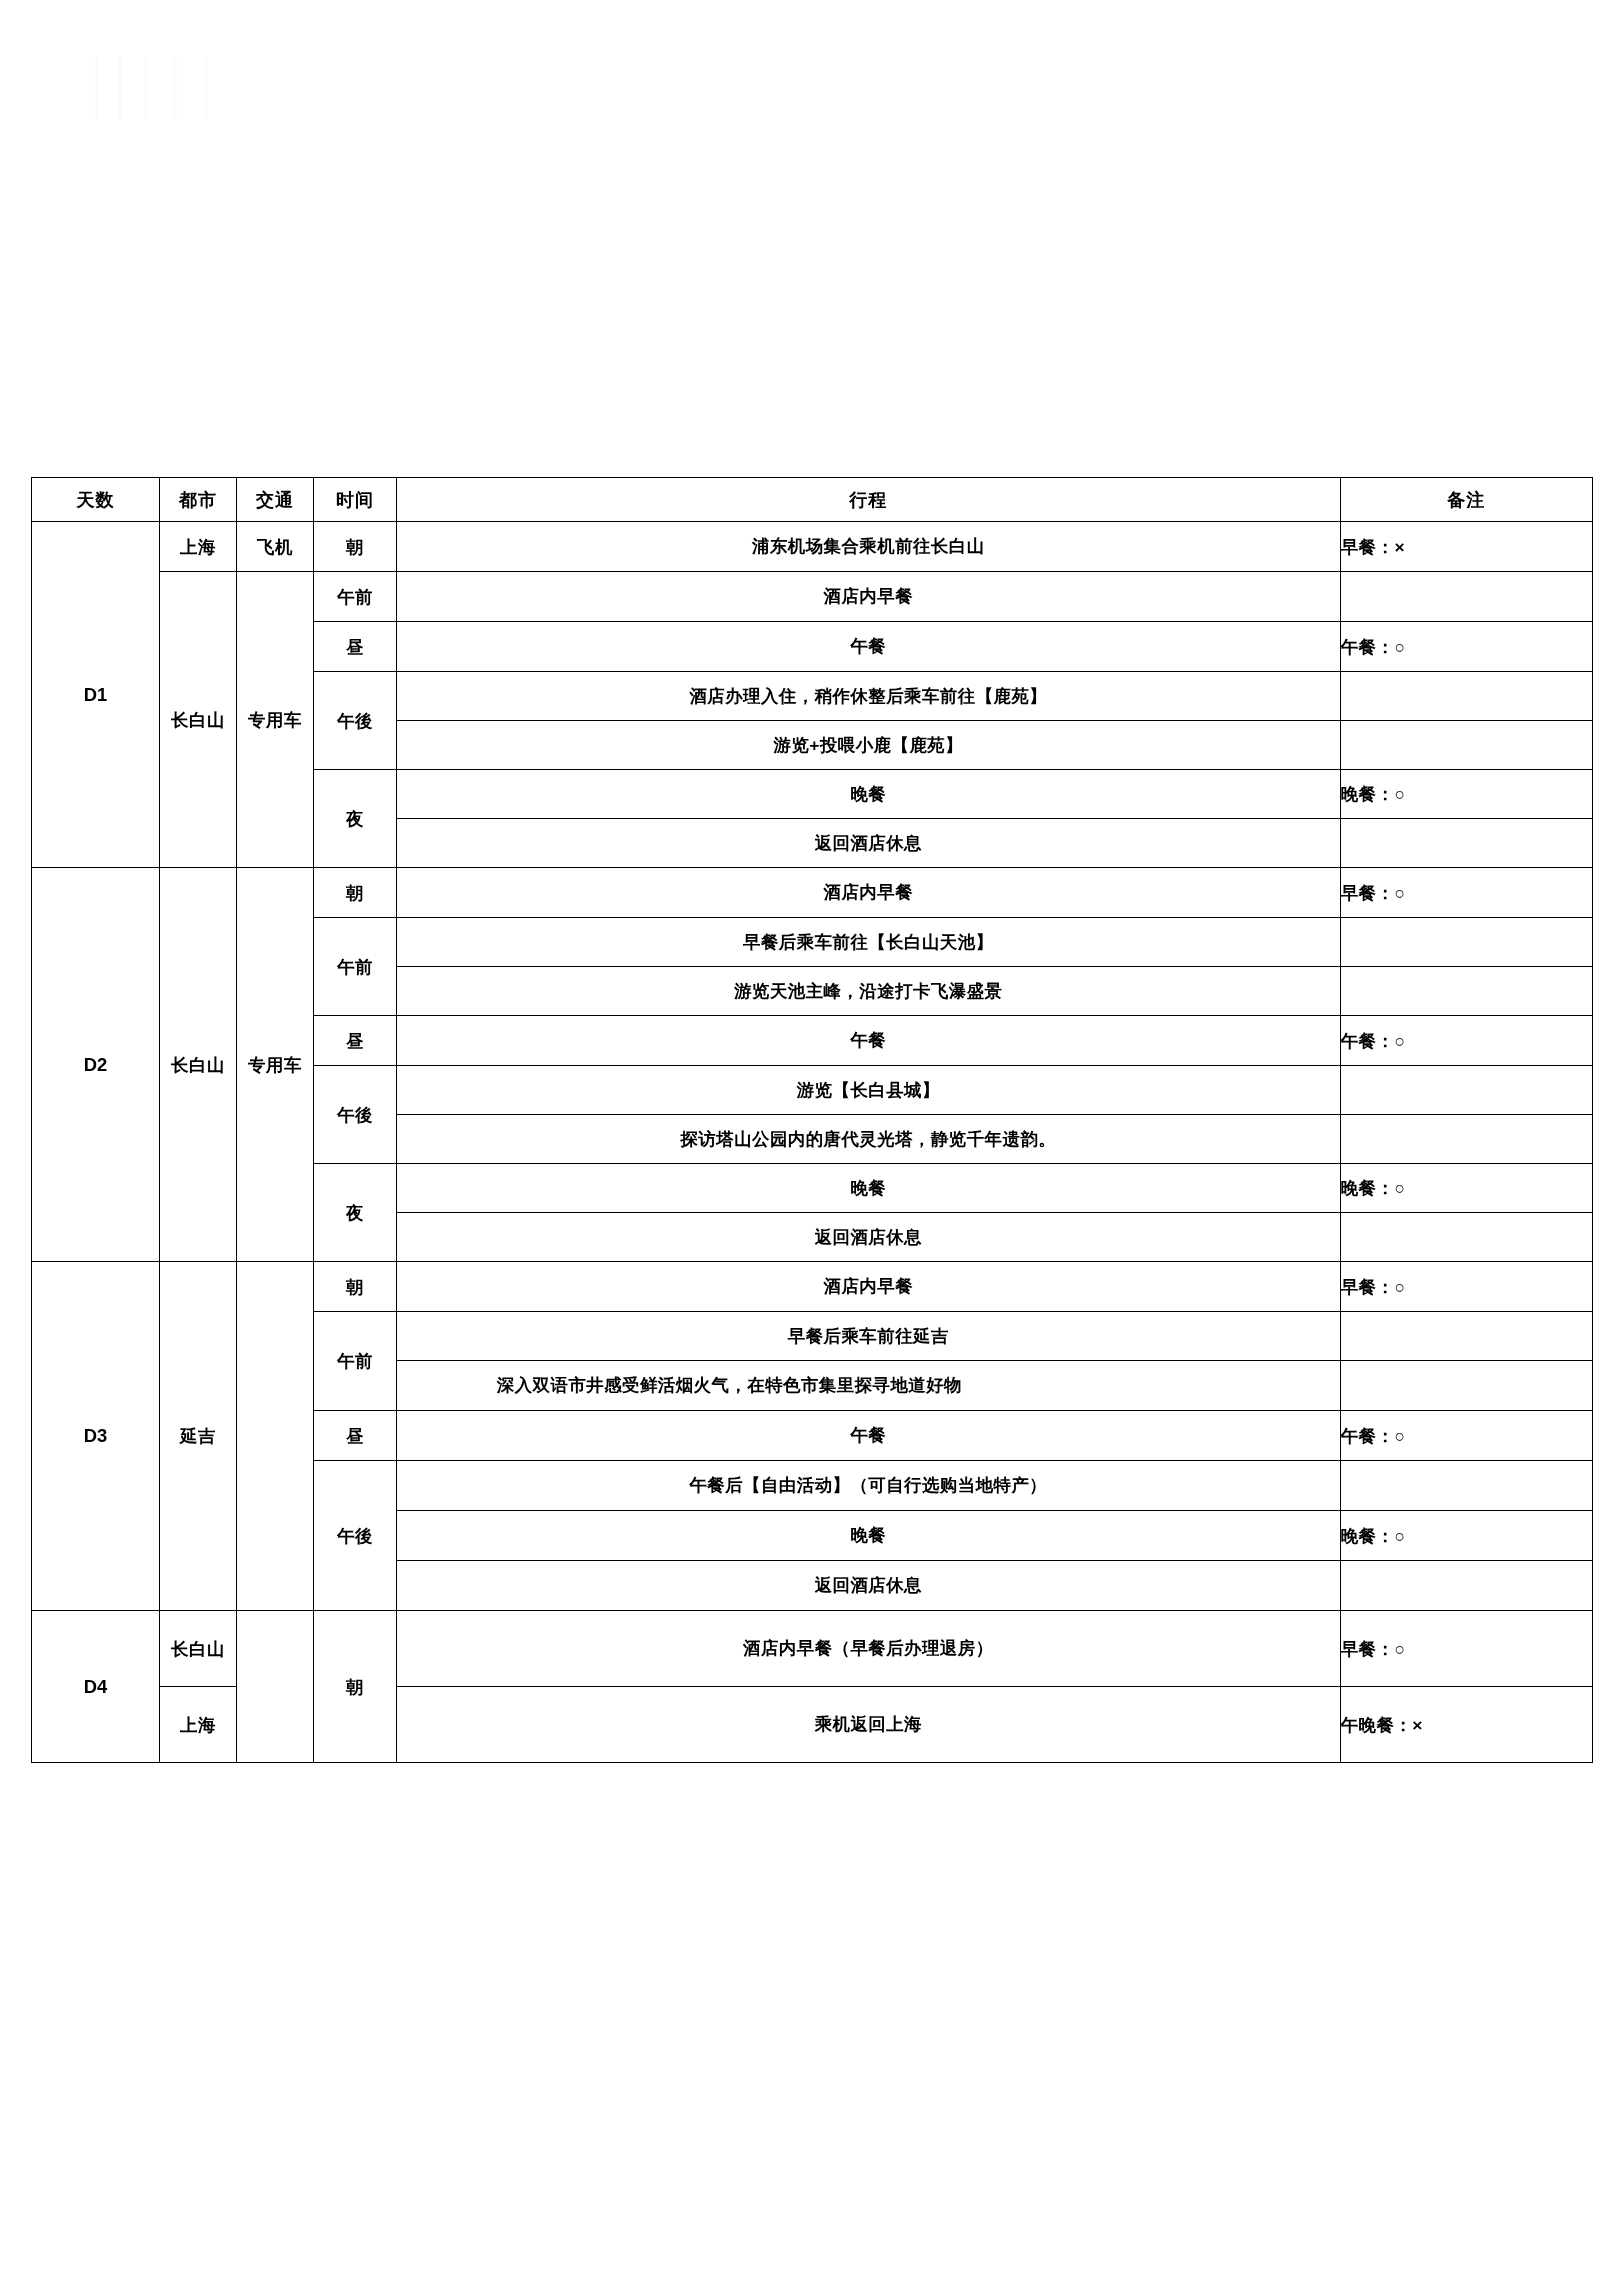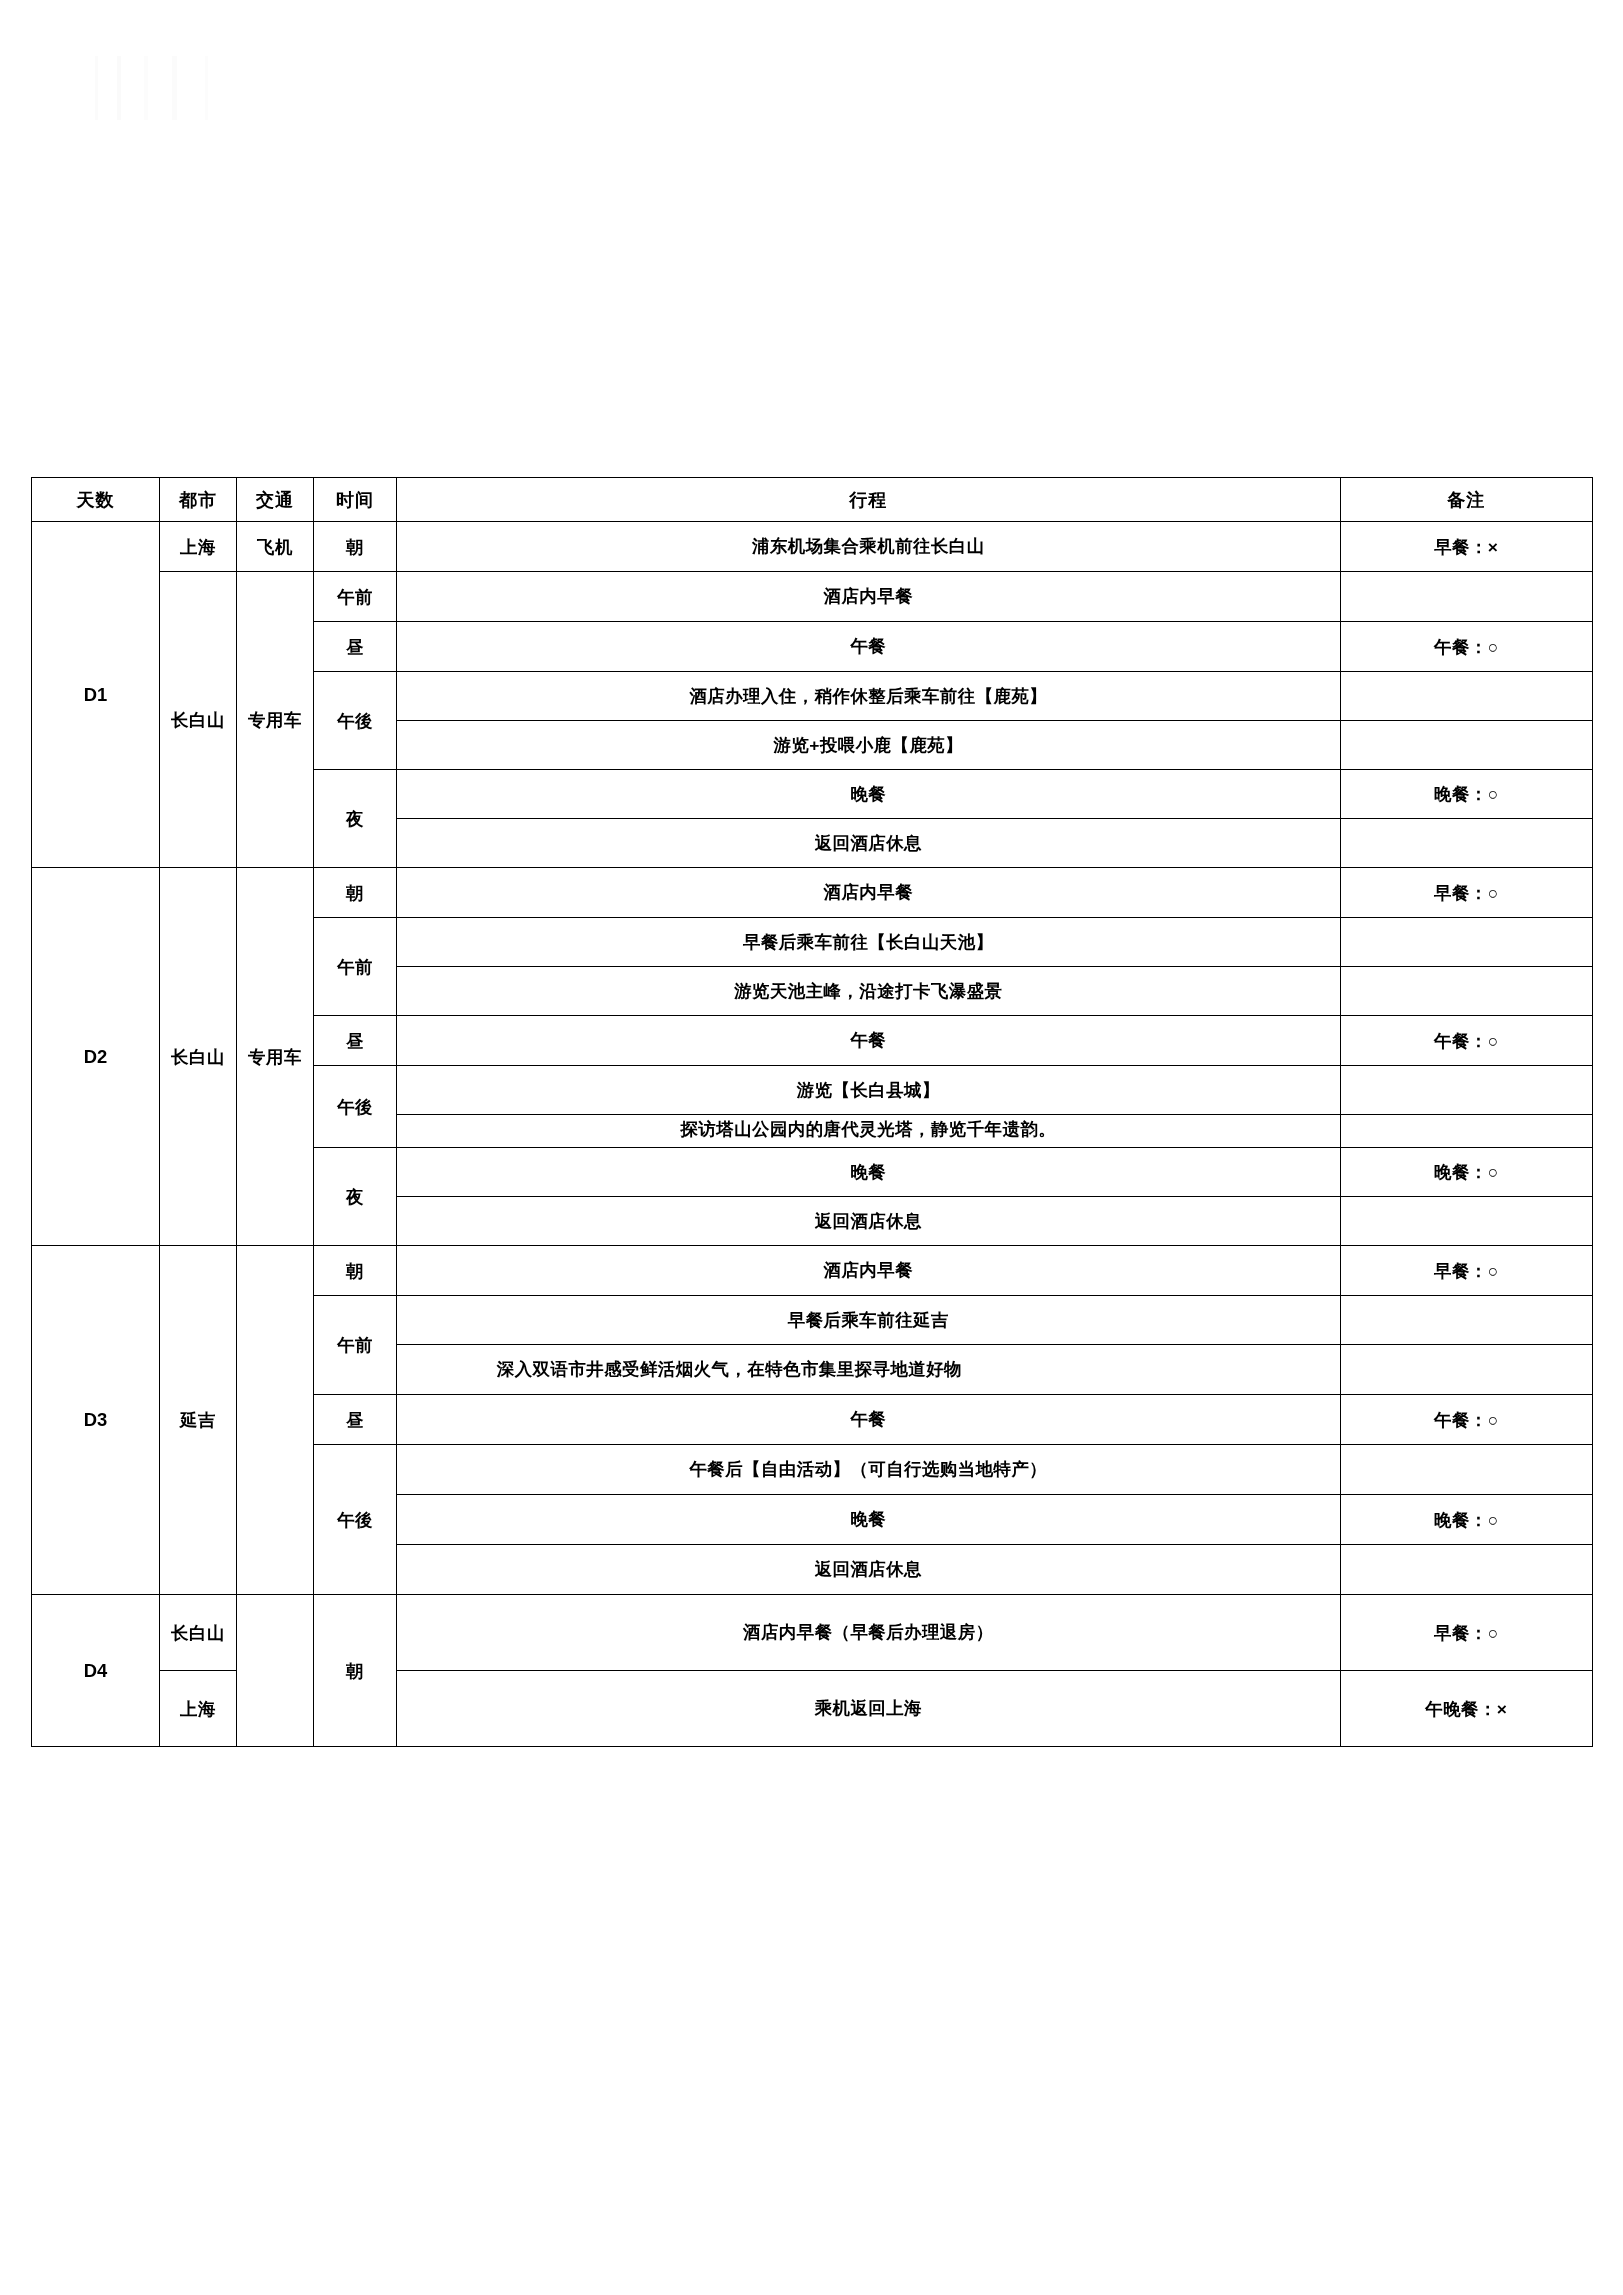--- a/index.html
+++ b/index.html
@@ -92,21 +92,21 @@
     text-align: center;
     font-size: 17.4px;
     letter-spacing: 0.5px;
     padding: 0 7.2px;
     line-height: 1.30;
     overflow: hidden;
   }
   .c-route.green { background: #eaeedd; }
 
   .c-remark {
-    text-align: center;
+    text-align: left;
     font-size: 17.4px;
     letter-spacing: 0.5px;
   }
 
   
   .thin-top    { border-top: 0.8px solid #808080; }
 
   
   .day-sep-top { border-top: 2px solid #000000; }
 
@@ -204,21 +204,21 @@
         <tr style="height: 50px;">
           <td class="c-time thin-top" rowspan="1">昼</td>
           <td class="c-route thin-top">午餐</td>
           <td class="c-remark thin-top">午餐：○</td>
         </tr>
         <tr style="height: 49px;">
           <td class="c-time thin-top" rowspan="2">午後</td>
           <td class="c-route green thin-top">游览【长白县城】</td>
           <td class="c-remark thin-top"></td>
         </tr>
-        <tr style="height: 33px; font-family: Liberation Mono, monospace;">
+        <tr style="height: 49px;">
           <td class="c-route thin-top">探访塔山公园内的唐代灵光塔，静览千年遗韵。</td>
           <td class="c-remark thin-top"></td>
         </tr>
         <tr style="height: 49px;">
           <td class="c-time thin-top" rowspan="2">夜</td>
           <td class="c-route green thin-top">晚餐</td>
           <td class="c-remark thin-top">晚餐：○</td>
         </tr>
         <tr style="height: 49px;">
           <td class="c-route thin-top">返回酒店休息</td>

